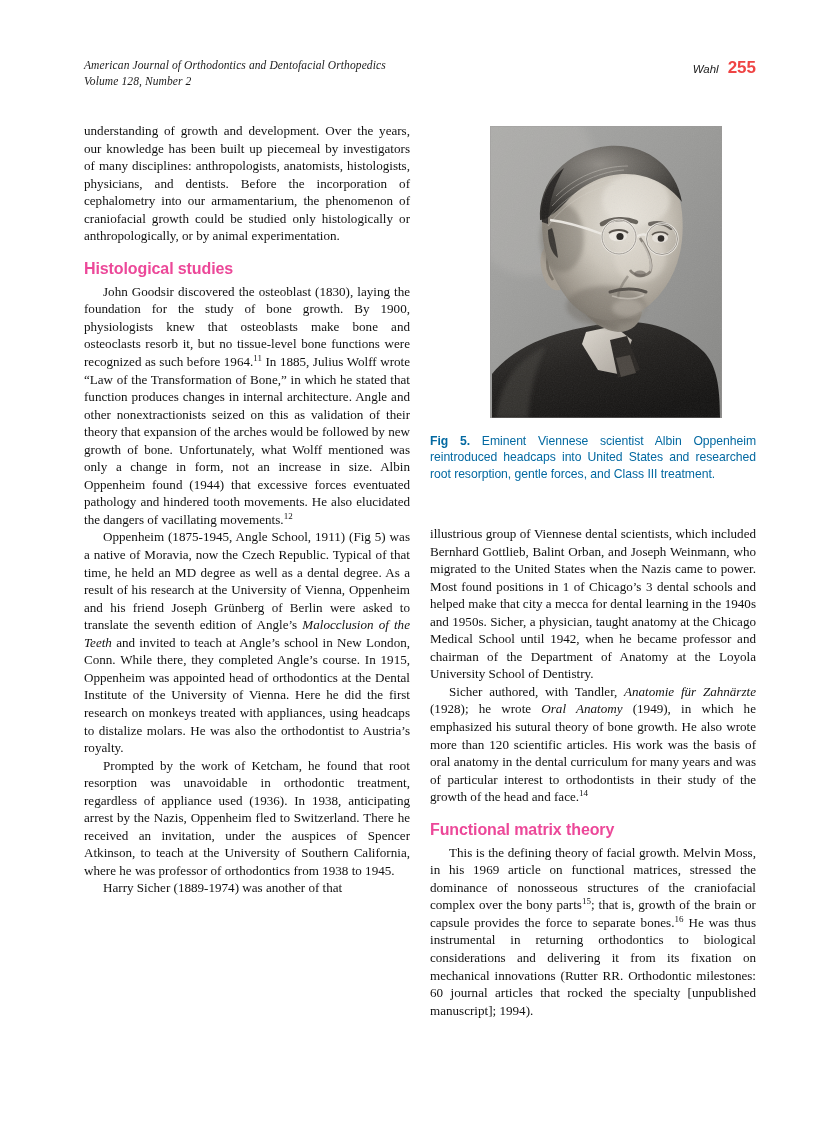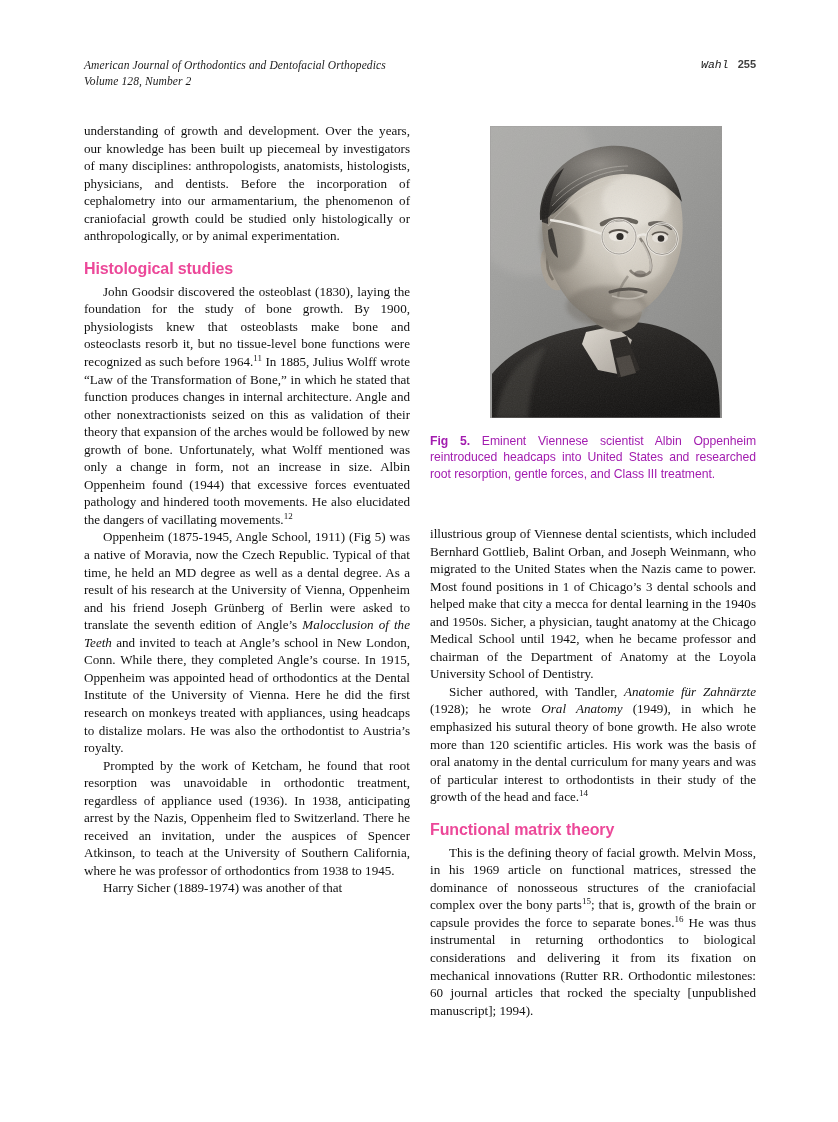--- a/index.html
+++ b/index.html
@@ -38,30 +38,30 @@
   }
   .runhead-left .line2 { white-space: nowrap; }
   .runhead-left .vol-num { font-style: italic; }
   .runhead-right {
     display: flex;
     align-items: baseline;
     gap: 9px;
     white-space: nowrap;
   }
   .runhead-author {
-    font-family: Liberation Mono, monospace;
+    font-family: Liberation Sans, sans-serif;
     font-style: italic;
     font-size: 11.5px;
     color: #1a1a1a;
   }
   .runhead-page {
     font-family: "Liberation Sans", sans-serif;
     font-weight: bold;
-    font-size: 11px;
-    color: #404040;
+    font-size: 17px;
+    color: #ef4444;
   }
 
   
   .col {
     position: absolute;
     width: 326px;
   }
   .col-left  { left: 84px;  top: 122px; }
 
   p.body {
@@ -111,21 +111,21 @@
     background: #8e8e8e;
   }
   .photo-wrap svg { display: block; }
 
   .fig-caption {
     margin: 15px 0 0 0;
     font-family: "Liberation Sans", sans-serif;
     font-size: 12.2px;
     line-height: 16.3px;
     text-align: justify;
-    color: #a21caf;
+    color: #0369a1;
     letter-spacing: -0.05px;
   }
   .fig-caption .fig-label { font-weight: bold; }
 
   .right-body {
     position: absolute;
     left: 430px;
     top: 525px;
     width: 326px;
   }

